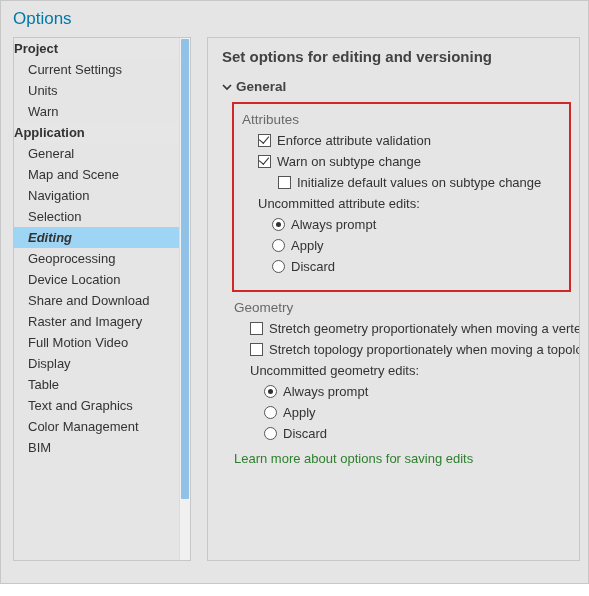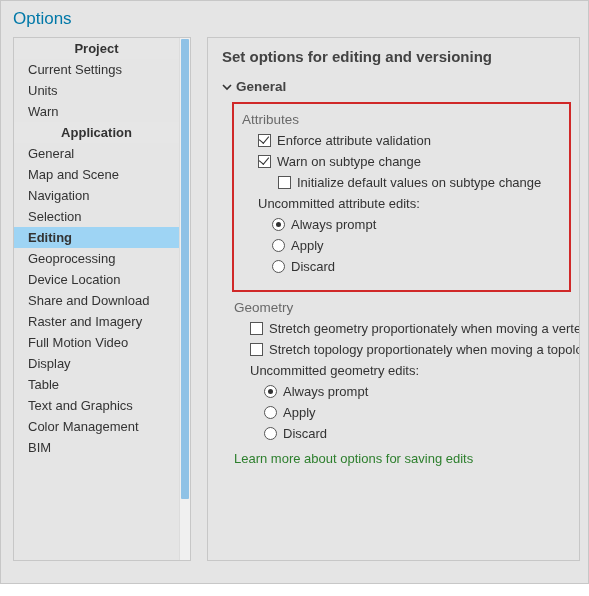--- a/index.html
+++ b/index.html
@@ -39,31 +39,31 @@
   .sb-list {
     flex:1;
     overflow:hidden;
     font-size:13px;
   }
   .sb-header {
     background:#e6e6e6;
     font-weight:600;
     padding:3px 0;
     color:#333;
-    text-align:center;
   }
   .sb-item {
     padding:3px 8px 3px 14px;
     color:#333;
     cursor:default;
     white-space:nowrap;
   }
   .sb-item.selected {
     background:#9ed4f4;
     font-weight:600;
+    font-style:italic;
   }
   .sb-scroll {
     width:11px;
     background:#f0f0f0;
     border-left:1px solid #dcdcdc;
     position:relative;
   }
   .sb-thumb {
     position:absolute; left:1px; right:1px; top:1px;
     height:460px;

